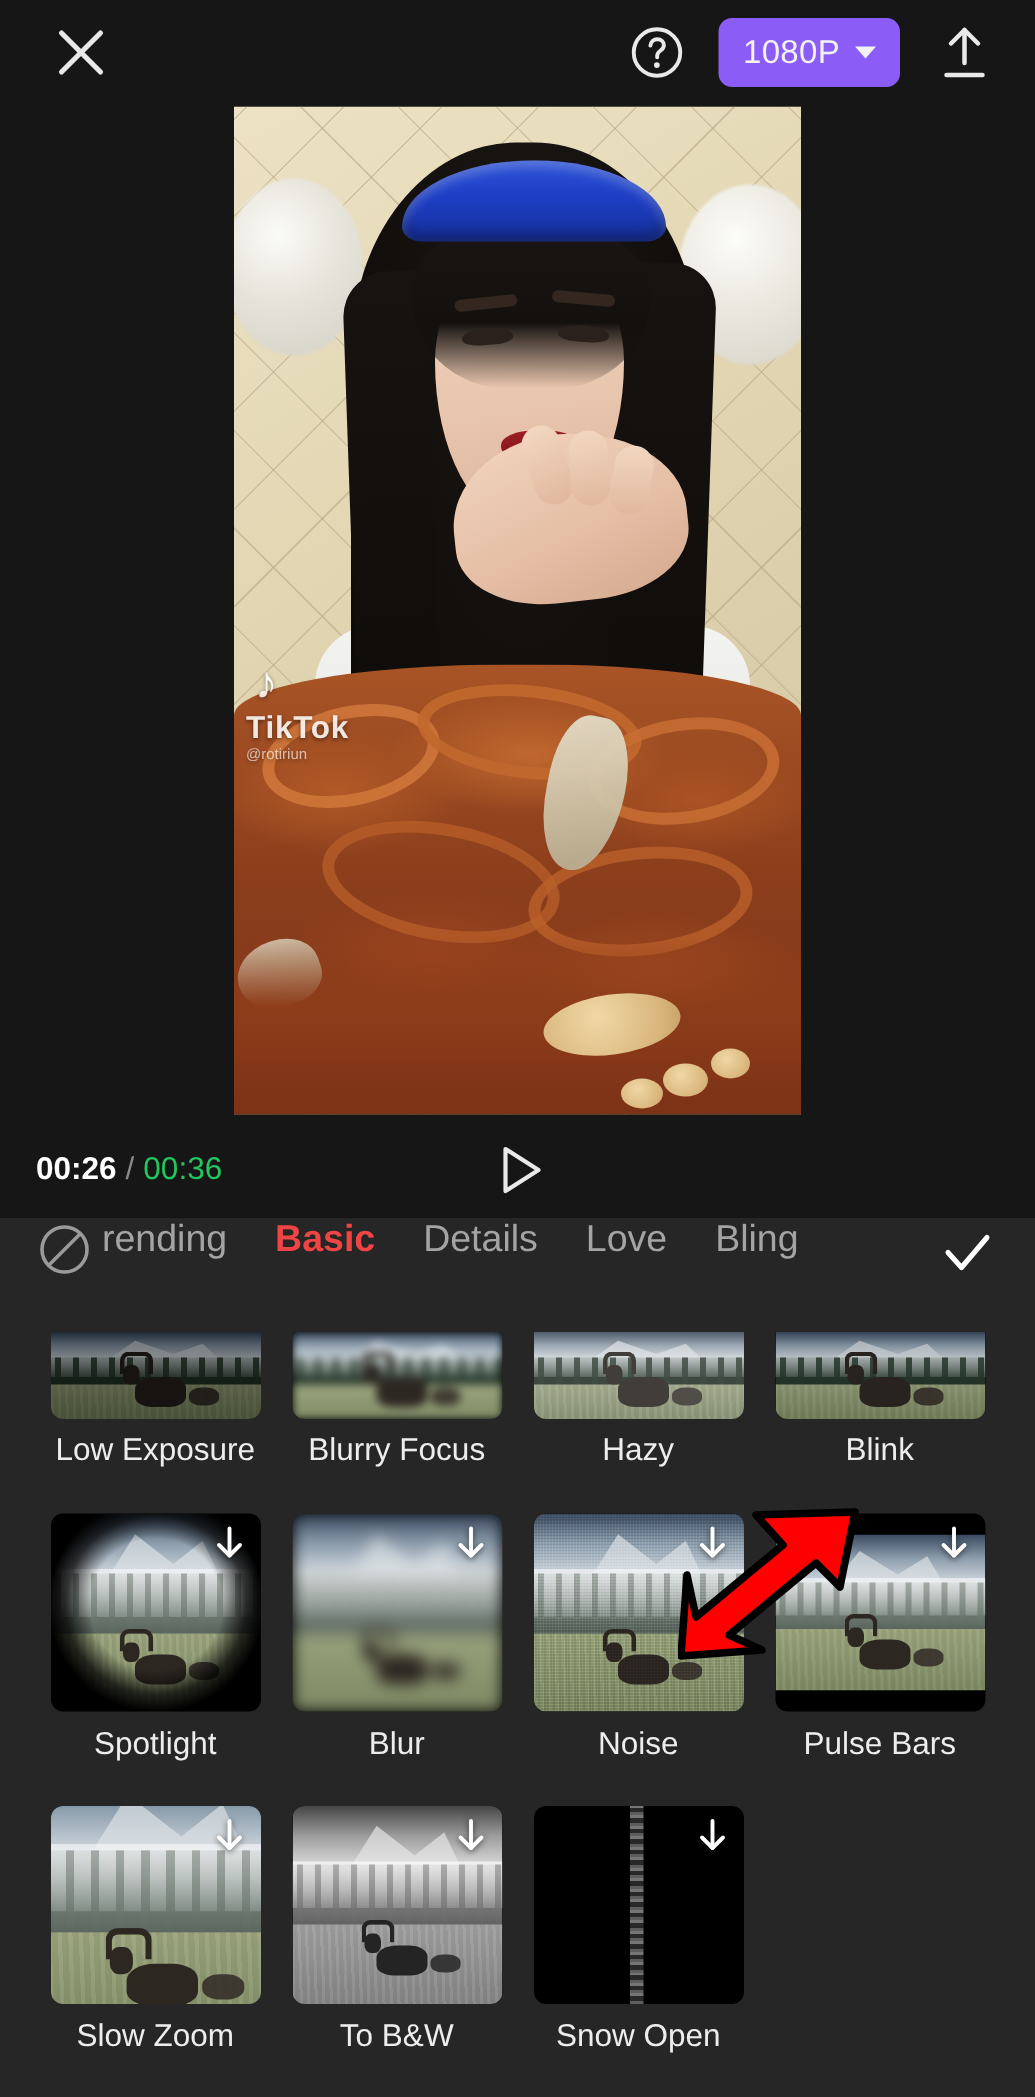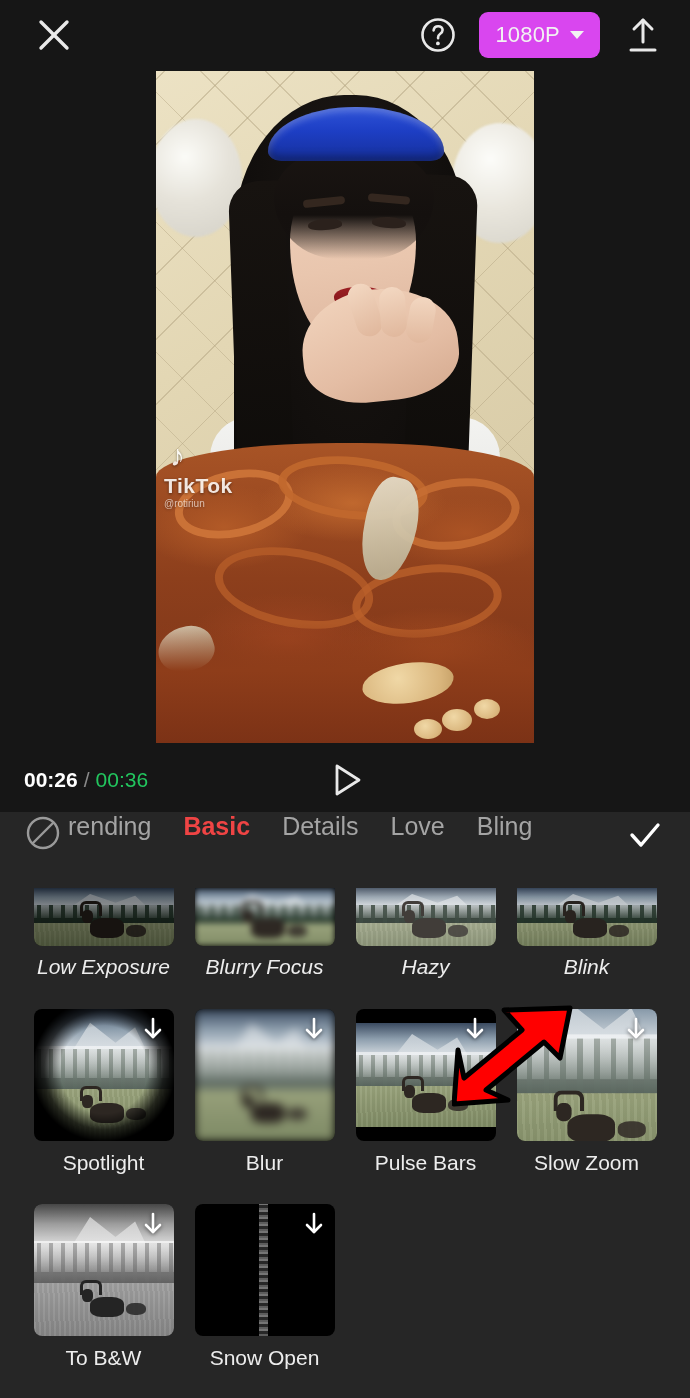--- a/index.html
+++ b/index.html
@@ -25,21 +25,21 @@
   }
   .topbar .spacer { flex: 1 1 auto; }
   .icon-btn {
     display: flex; align-items: center; justify-content: center;
     background: none; border: none; cursor: pointer;
   }
   .close-x { width: 40px; height: 40px; }
   .help-i { width: 42px; height: 42px; margin-right: 20px; }
   .res-btn {
     display: flex; align-items: center; gap: 10px;
-    background: #d946ef; border-radius: 9px;
+    background: #8b5cf6; border-radius: 9px;
     height: 46px; padding: 0 16px;
     color: #f2f2f2; font-size: 22px; letter-spacing: .2px;
     cursor: pointer; border: none;
   }
   .caret {
     width: 0; height: 0;
     border-left: 7px solid transparent;
     border-right: 7px solid transparent;
     border-top: 8px solid #f2f2f2;
     display: inline-block;
@@ -286,21 +286,21 @@
     background: #000;
     cursor: pointer;
   }
   .row1 .thumb-wrap { height: 58px; border-radius: 0 0 8px 8px; }
   .cell.row3 .thumb-wrap { height: 132px; }
   .label {
     color: #ededed; font-size: 21px;
     margin-top: 10px; margin-bottom: 12px;
     white-space: nowrap;
   }
-  .row1 .label { margin-top: 9px; margin-bottom: 14px; font-style: italic; }
+  .row1 .label { margin-top: 9px; margin-bottom: 14px; }
 
   
   .scene { position: absolute; inset: 0; overflow: hidden; }
   .sky {
     position: absolute; left: 0; right: 0; top: 0; height: 52%;
     background: linear-gradient(180deg, #3a4a60 0%, #8e9fae 30%, #d7dde2 62%, #eef1f2 100%);
   }
   .mtn {
     position: absolute; left: 18%; top: 6%; width: 70%; height: 42%;
     background: linear-gradient(180deg, #c5cdd4 0%, #e2e7ea 80%);
@@ -588,20 +588,38 @@
             <div class="deer2"></div>
           </div>
           <svg class="dl-icon" viewBox="0 0 26 28">
             <line x1="13" y1="4" x2="13" y2="22" stroke="#ffffff" stroke-width="2.6" stroke-linecap="round"></line>
             <polyline points="6,15 13,22 20,15" fill="none" stroke="#ffffff" stroke-width="2.6" stroke-linecap="round" stroke-linejoin="round"></polyline>
           </svg>
         </div>
         <div class="label">Blur</div>
       </div>
 
+      <div class="cell">
+        <div class="thumb-wrap fx-noise">
+          <div class="scene">
+            <div class="sky"></div>
+            <div class="mtn"></div>
+            <div class="trees"></div>
+            <div class="mist"></div>
+            <div class="grass"></div>
+            <div class="deer"></div>
+            <div class="deer2"></div>
+          </div>
+          <svg class="dl-icon" viewBox="0 0 26 28">
+            <line x1="13" y1="4" x2="13" y2="22" stroke="#ffffff" stroke-width="2.6" stroke-linecap="round"></line>
+            <polyline points="6,15 13,22 20,15" fill="none" stroke="#ffffff" stroke-width="2.6" stroke-linecap="round" stroke-linejoin="round"></polyline>
+          </svg>
+        </div>
+        <div class="label">Noise</div>
+      </div>
 
       <div class="cell row3">
         <div class="thumb-wrap fx-pulse">
           <div class="scene">
             <div class="sky"></div>
             <div class="mtn"></div>
             <div class="trees"></div>
             <div class="mist"></div>
             <div class="grass"></div>
             <div class="deer"></div>

